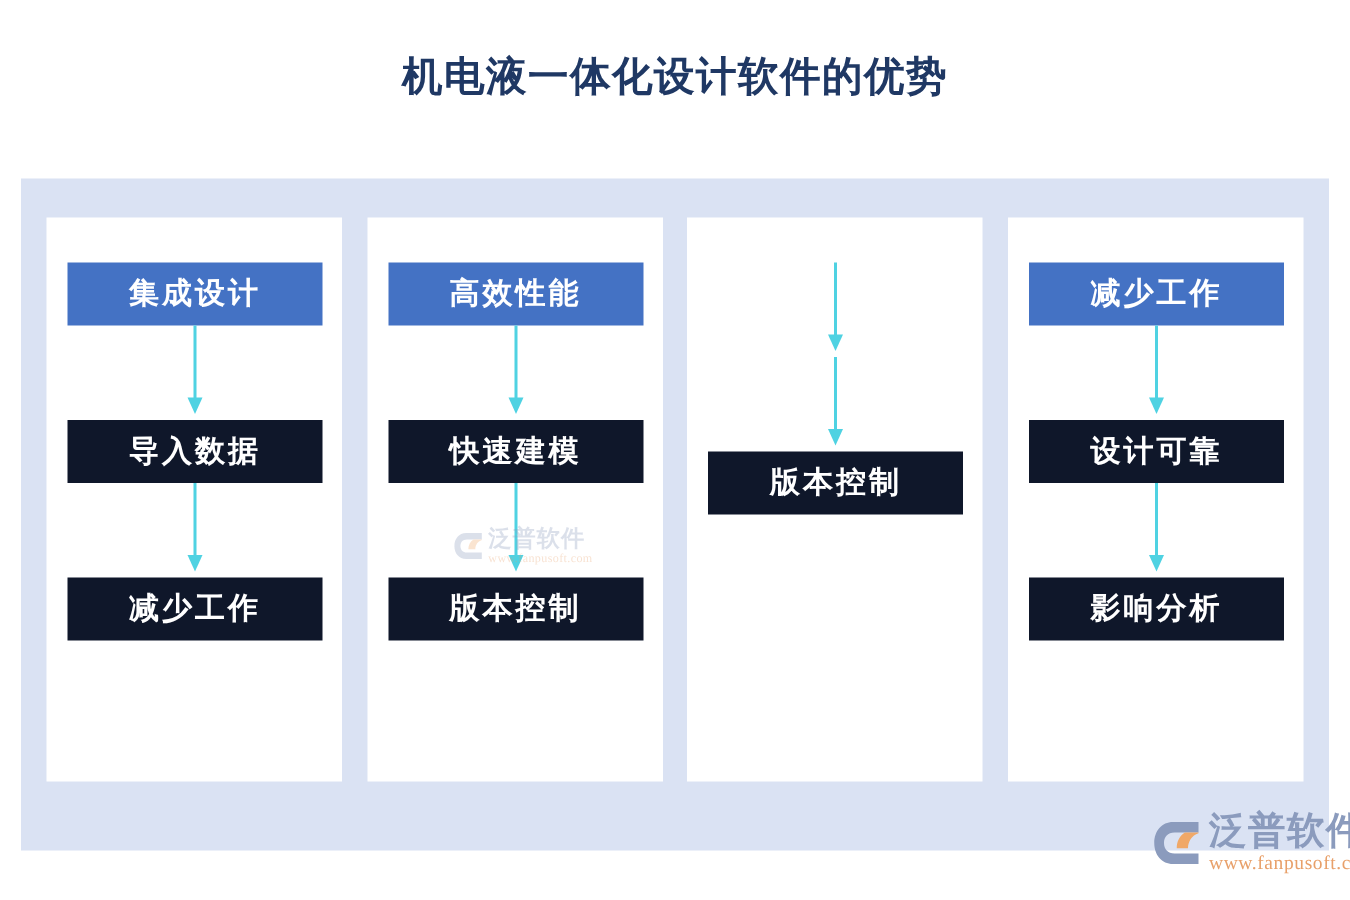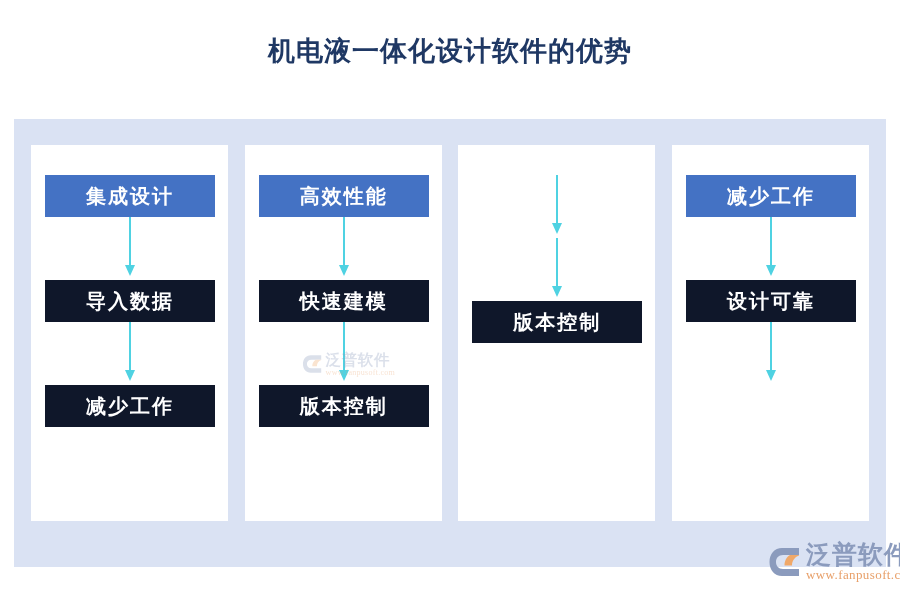--- a/index.html
+++ b/index.html
@@ -239,20 +239,21 @@
         <div class="node primary">减少工作</div>
         <div class="connector">
           <div class="connector-line"></div>
           <div class="connector-head"></div>
         </div>
         <div class="node secondary">设计可靠</div>
         <div class="connector">
           <div class="connector-line"></div>
           <div class="connector-head"></div>
         </div>
+        <div class="node secondary">影响分析</div>
       </div>
     </div>
 
   </div>
 
   <div class="watermark watermark-faint">
     <div class="logo-block">
       <div class="logo-mark">
         <svg width="34" height="34" viewBox="0 0 34 34" aria-hidden="true">
           <path d="M31 3 L14 3 C6.5 3 1.5 9 1.5 17 C1.5 25 6.5 31 14 31 L31 31 L31 24 L15 24 C10.5 24 8 21 8 17 C8 13 10.5 10 15 10 L31 10 Z" fill="#8b9bbd"></path>

